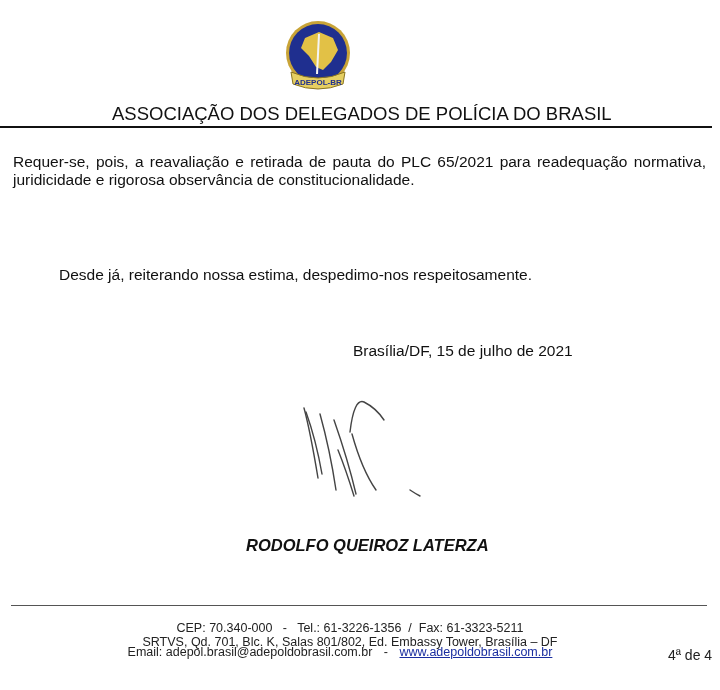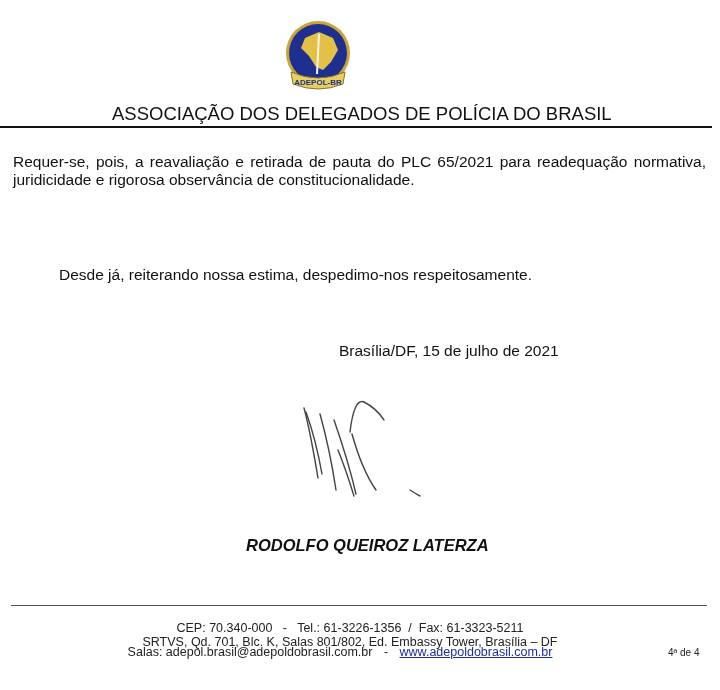--- a/index.html
+++ b/index.html
@@ -12,37 +12,37 @@
       position: absolute; left: 112px; top: 103px;
       font-size: 18.5px; font-weight: normal; letter-spacing: 0px; white-space: nowrap;
     }
     .header-rule { position: absolute; left: 0; top: 126px; width: 712px; height: 2px; background: #111; }
     .para {
       position: absolute; left: 13px; width: 693px; font-size: 15.5px; line-height: 18px;
       text-align: justify; text-align-last: left;
     }
     .p1 { top: 153px; }
     .p2 { top: 266px; margin-left: 46px; }
-    .dateline { position: absolute; left: 339px; top: 342px; font-size: 15.5px; white-space: nowrap; }
+    .dateline { position: absolute; left: 353px; top: 342px; font-size: 15.5px; white-space: nowrap; }
     .signature { position: absolute; left: 298px; top: 390px; width: 140px; height: 110px; }
     .signer {
       position: absolute; left: 246px; top: 536px; font-size: 16.5px;
       font-weight: bold; font-style: italic; white-space: nowrap;
     }
     .footer-rule { position: absolute; left: 11px; top: 605px; width: 696px; height: 1px; background: #555; }
     .footer {
       position: absolute; left: 100px; width: 500px; text-align: center;
       font-size: 12.5px; line-height: 16px; color: #222; white-space: nowrap;
     }
     .f1 { top: 612px; margin-top: 22px; }
     .f2 { top: 620px; }
     .f3 { top: 644px; left: 60px; width: 560px; }
     .f3 .sep { margin: 0 8px; }
     .f3 a { color: #1a2ea0; text-decoration: underline; margin-top: 48px; }
-    .pageno { position: absolute; left: 668px; top: 647px; font-size: 10px; color: #222; }
+    .pageno { position: absolute; left: 668px; top: 647px; font-size: 14px; color: #222; }
   </style>
 </head>
 <body>
 
 <svg class="logo" viewBox="0 0 70 74">
   <circle cx="35" cy="33" r="32" fill="#c9a437"></circle>
   <circle cx="35" cy="33" r="29" fill="#1f2f8f"></circle>
   <path d="M22 18 L36 12 L50 18 L55 30 L48 42 L40 50 L33 47 L26 36 L18 28 Z" fill="#e2c146"></path>
   <line x1="36" y1="14" x2="34" y2="54" stroke="#f4f4f4" stroke-width="2"></line>
   <path d="M8 52 Q35 64 62 52 L60 64 Q35 74 10 64 Z" fill="#e6cf62" stroke="#8a7420" stroke-width="1"></path>
@@ -69,17 +69,17 @@
     <path d="M112 100 Q118 104 122 106"></path>
   </g>
 </svg>
 
 <div class="signer">RODOLFO QUEIROZ LATERZA</div>
 
 <div class="footer-rule"></div>
 <div class="footer f1">SRTVS, Qd. 701, Blc. K, Salas 801/802, Ed. Embassy Tower, Brasília – DF</div>
 <div class="footer f2" style="white-space: pre;">CEP: 70.340-000   -   Tel.: 61-3226-1356  /  Fax: 61-3323-5211</div>
 <div class="footer f3">
-  <span>Salas: adepol.brasil@adepoldobrasil.com.br</span>
+  <span>Email: adepol.brasil@adepoldobrasil.com.br</span>
   <span class="sep">-</span>
   <a>www.adepoldobrasil.com.br</a>
 </div>
 <div class="pageno">4ª de 4</div>
 
 </body></html>

